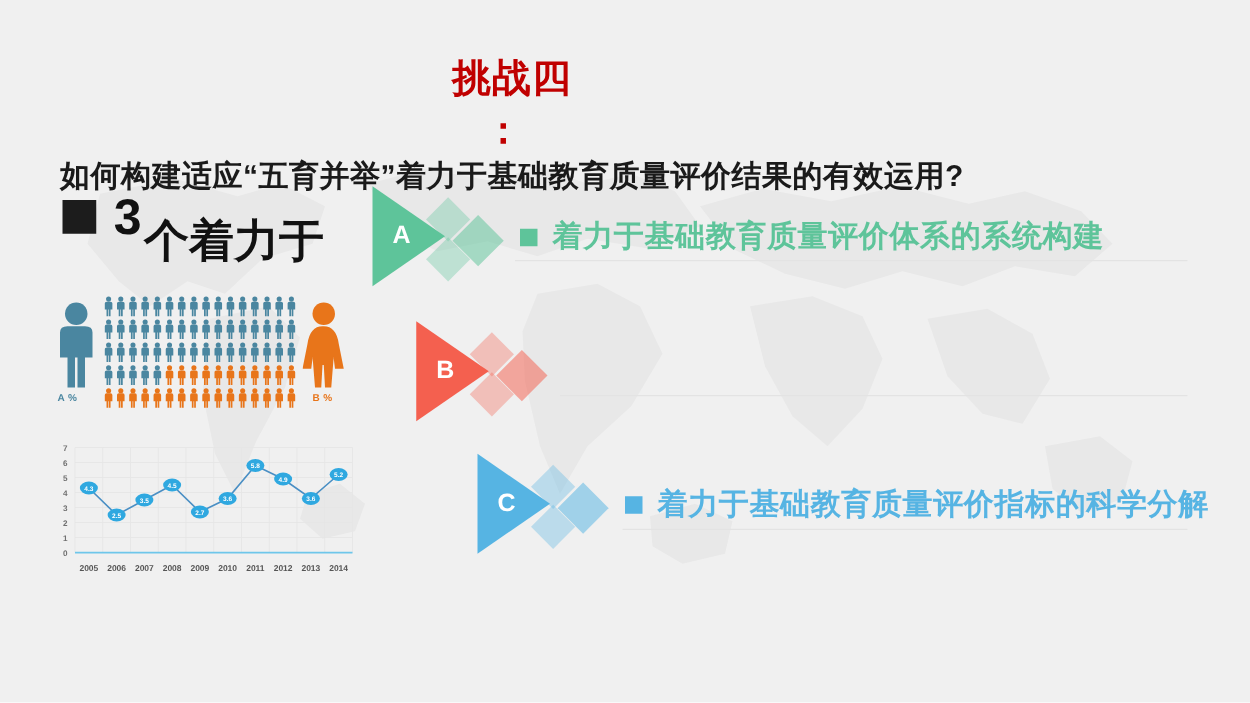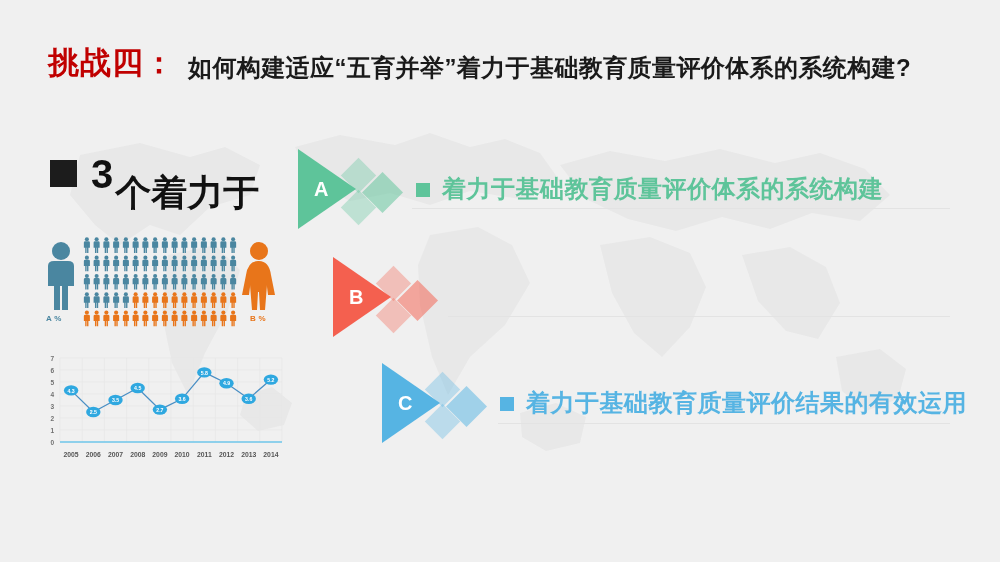--- a/index.html
+++ b/index.html
@@ -23,22 +23,23 @@
     width: 1000px; height: 390px;
     opacity: 0.55;
     pointer-events: none;
   }
 
   
   .title-row {
     position: absolute;
     left: 48px; top: 42px;
     display: flex;
-    align-items: flex-end;
+    align-items: center;
     white-space: nowrap;
+    flex-direction: column;
   }
   .title-badge {
     font-size: 31px;
     font-weight: bold;
     color: #c00000;
     letter-spacing: 1px;
   }
   .title-colon {
     font-size: 30px;
     font-weight: bold;
@@ -210,21 +211,21 @@
       <path d="M742 160 L790 152 L826 172 L840 208 L818 244 L786 236 L758 206 Z"></path>
       <path d="M836 262 L880 254 L906 274 L898 304 L866 316 L842 296 Z"></path>
       <path d="M246 300 L272 292 L292 308 L284 330 L258 336 L240 320 Z"></path>
       <path d="M520 318 L556 308 L586 322 L580 348 L546 356 L522 342 Z"></path>
     </g>
   </svg>
 
   <div class="title-row">
     <span class="title-badge">挑战四</span>
     <span class="title-colon">：</span>
-    <span class="title-text">如何构建适应“五育并举”着力于基础教育质量评价体系的系统构建?</span>
+    <span class="title-text">如何构建适应“五育并举”着力于基础教育质量评价结果的有效运用?</span>
   </div>
 
   <div class="left-heading">
     <span class="lh-square"></span>
     <span class="lh-num">3</span>
     <span class="lh-text">个着力于</span>
   </div>
 
   <div class="item item-a" style="--c:#5ec49a">
     <div class="marker">
@@ -255,21 +256,21 @@
   <div class="item item-c" style="--c:#56b4e3">
     <div class="marker">
       <div class="tri"></div>
       <div class="tri-letter">C</div>
       <div class="dia dia-1"></div>
       <div class="dia dia-2"></div>
       <div class="dia dia-3"></div>
     </div>
     <div class="item-body">
       <span class="bullet"></span>
-      <span class="item-text">着力于基础教育质量评价结果的有效运用</span>
+      <span class="item-text">着力于基础教育质量评价指标的科学分解</span>
     </div>
   </div>
   <div class="divider div-c"></div>
 
   <div class="picto">
 
     <svg style="position:absolute;left:8px;top:4px;" width="34" height="72" viewBox="0 0 34 72">
       <circle cx="17" cy="11" r="9" fill="#4a86a0"></circle>
       <path d="M4 26 q0-5 6-5 h14 q6 0 6 5 v20 h-6 v24 h-6 v-24 h-2 v24 h-6 v-24 h-6 z" fill="#4a86a0"></path>
     </svg>

